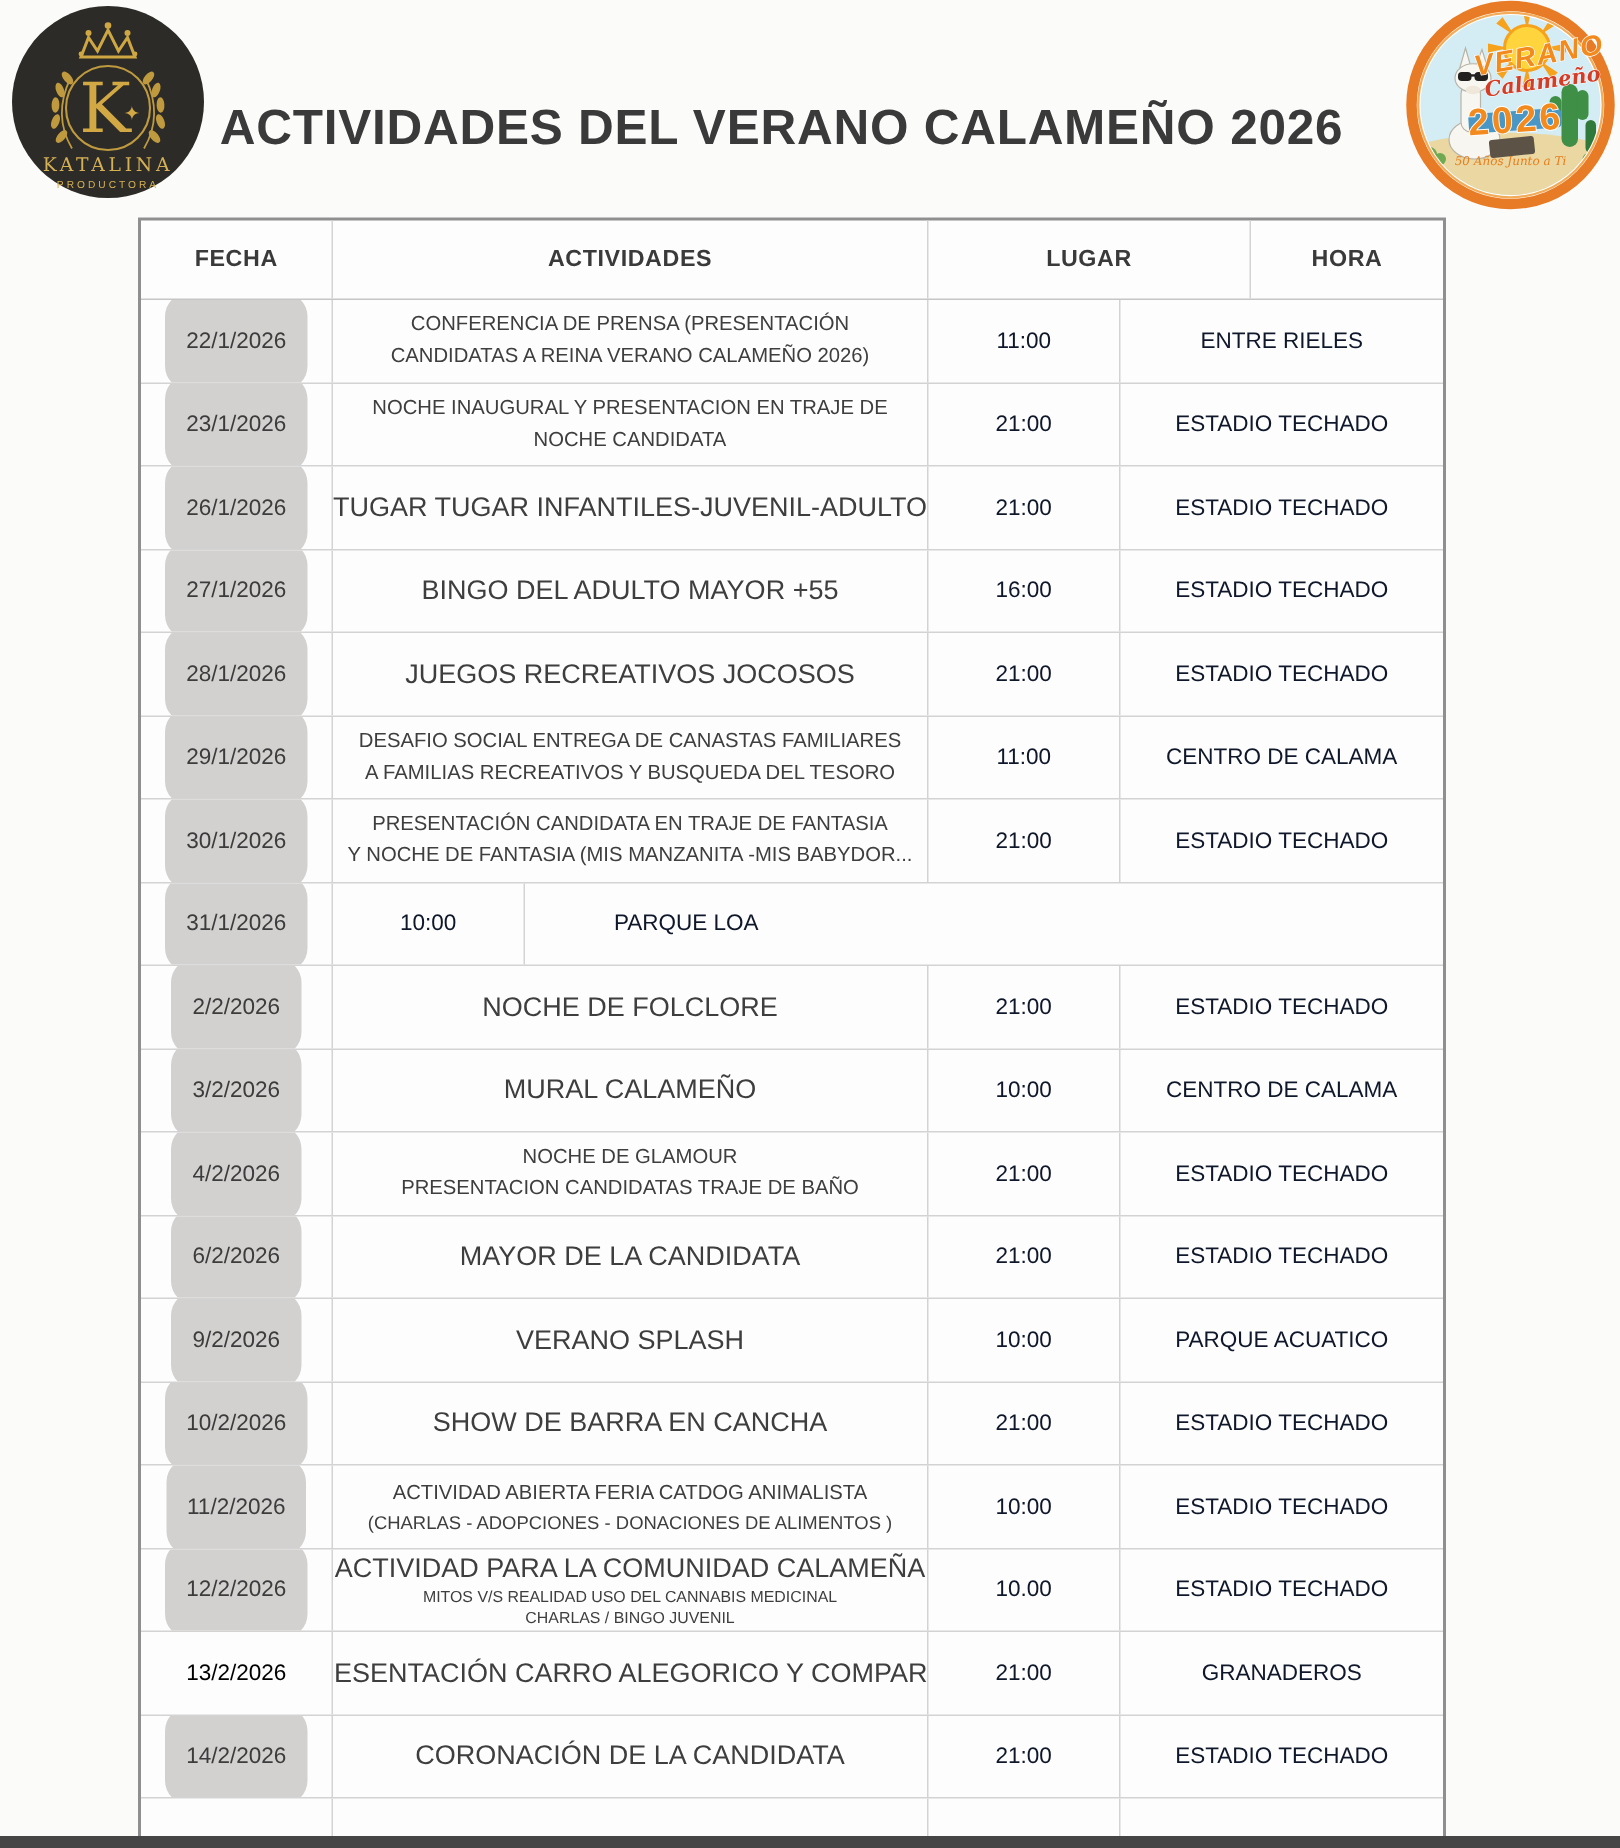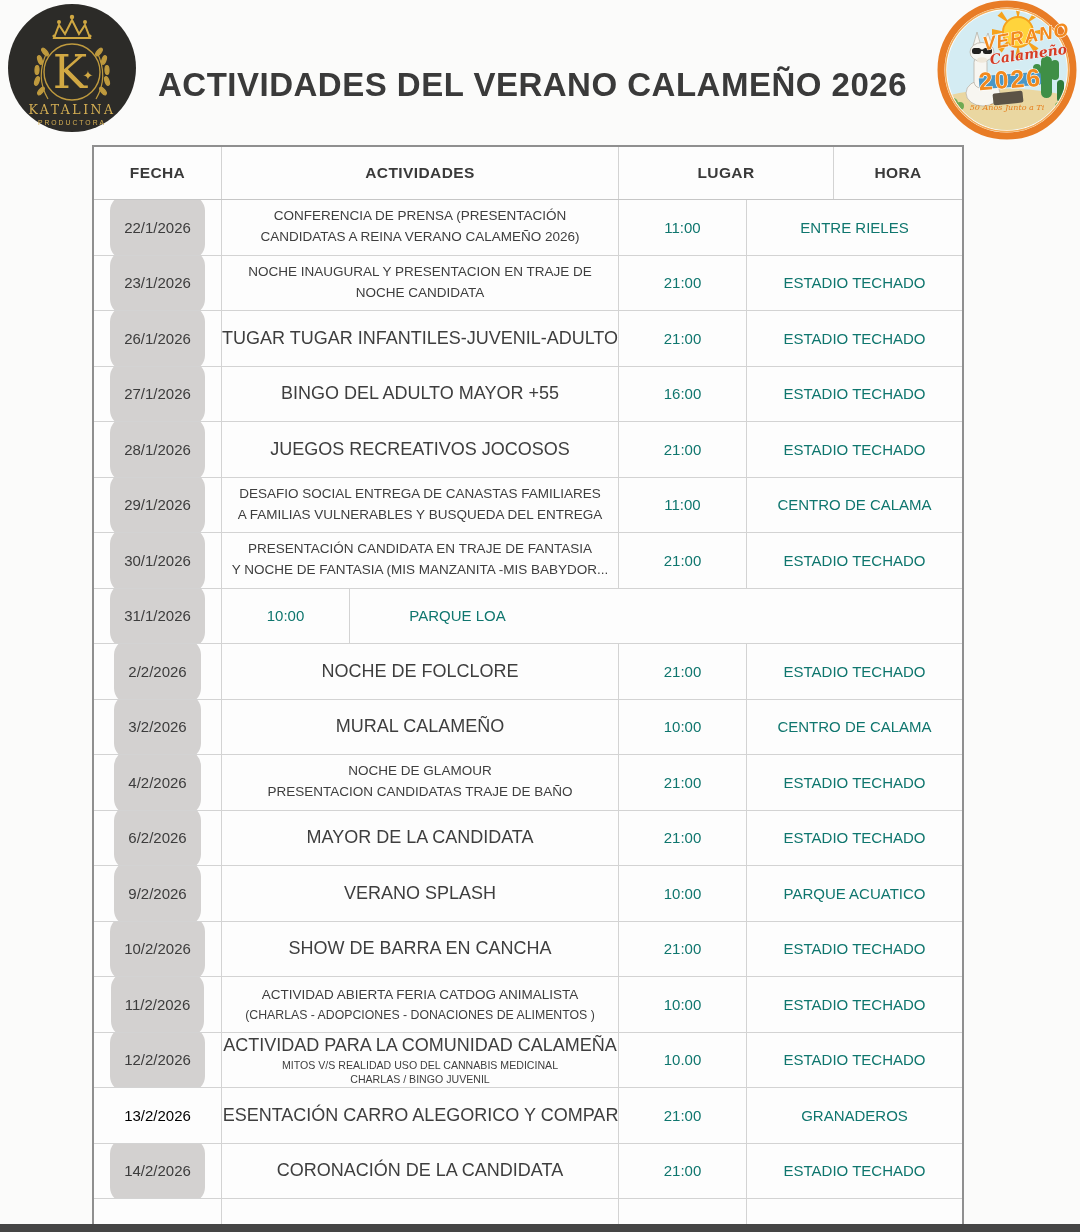--- a/index.html
+++ b/index.html
@@ -4,21 +4,21 @@
 <style>
   html,body{margin:0;padding:0}
   body{
     width:1080px;height:1232px;position:relative;overflow:hidden;
     background:#fbfbfa;
     font-family:"Liberation Sans",sans-serif;
     color:#3e3e3e;
   }
   .page-title{
     position:absolute;left:135px;top:66px;width:772px;margin:0;
-    text-align:right;font-size:33px;font-weight:700;color:#3a3a3a;
+    text-align:center;font-size:33px;font-weight:700;color:#3a3a3a;
     letter-spacing:.5px;white-space:nowrap;
   }
   .logo-left{position:absolute;left:8px;top:4px;width:128px;height:128px}
   .logo-right{position:absolute;left:937px;top:0px;width:141px;height:141px}
 
   .table{
     position:absolute;left:92px;top:145px;width:868px;
     border:2px solid #8f8f8f;background:#fdfdfd;box-sizing:content-box;
   }
   .thead{display:flex;height:52px;border-bottom:1px solid #c6c6c6}
@@ -33,21 +33,21 @@
   .c-fecha{width:128px}
   .c-act{width:397px;padding:15px 4px}
   .c-hora{width:128px}
   .c-lugar{width:215px;padding:0 4px}
   .hcell{font-weight:700;font-size:15.5px;letter-spacing:.4px;color:#3a3a3a}
   .pill{
     background:#d3d1d0;border-radius:16px;padding:24px 14px;
     font-size:15px;color:#3c3c3c;white-space:nowrap;
   }
   .plain-date{font-size:15px;color:#000000;white-space:nowrap}
-  .hora-text,.lugar-text{font-size:15px;color:#0f766e}
+  .hora-text,.lugar-text{font-size:15px;color:#0f172a}
   .line-lg{font-size:18px;line-height:1.4;white-space:nowrap}
   .line-md{font-size:13.5px;line-height:1.55;white-space:nowrap}
   .line-sm{font-size:12.3px;line-height:1.5;white-space:nowrap}
   .line-xs{font-size:10.6px;line-height:1.35;white-space:nowrap}
   .bottom-bar{position:absolute;left:0;bottom:0;width:1080px;height:8px;background:#454545}
   svg text{font-family:"Liberation Sans",sans-serif}
   .script-text{font-family:"DejaVu Serif",serif;font-style:italic}
   .serif-gold{font-family:"DejaVu Serif",serif}
 </style>
 </head>
@@ -238,21 +238,21 @@
         <div class="cell c-lugar">
           <span class="lugar-text">ESTADIO TECHADO</span>
         </div>
       </div>
       <div class="trow">
         <div class="cell c-fecha">
           <span class="pill">29/1/2026</span>
         </div>
         <div class="cell c-act">
           <div class="line-md">DESAFIO SOCIAL  ENTREGA DE CANASTAS FAMILIARES</div>
-          <div class="line-md">A FAMILIAS VULNERABLES Y BUSQUEDA DEL ENTREGA</div>
+          <div class="line-md">A FAMILIAS RECREATIVOS Y BUSQUEDA DEL TESORO</div>
         </div>
         <div class="cell c-hora">
           <span class="hora-text">11:00</span>
         </div>
         <div class="cell c-lugar">
           <span class="lugar-text">CENTRO DE CALAMA</span>
         </div>
       </div>
       <div class="trow">
         <div class="cell c-fecha">

